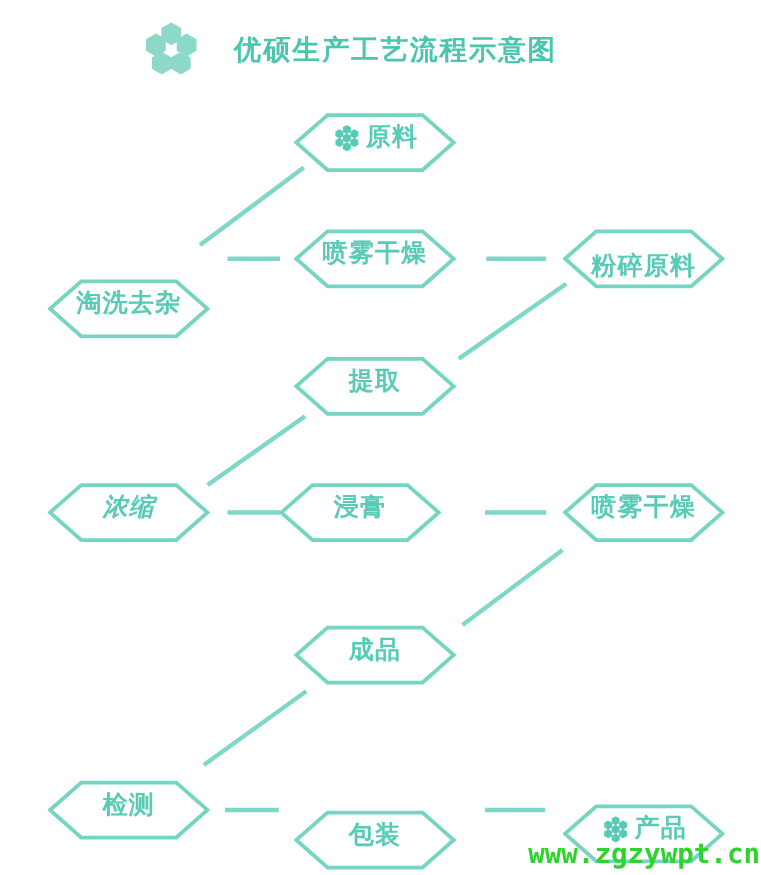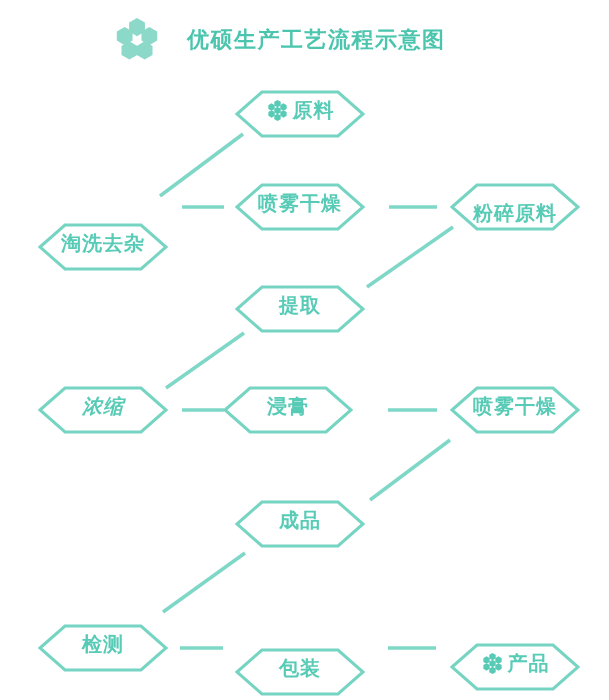--- a/index.html
+++ b/index.html
@@ -168,13 +168,14 @@
             <polygon points="76.0,49.0 89.8,57.0 89.8,73.0 76.0,81.0 62.1,73.0 62.1,57.0" fill="#57cbb6"></polygon>
             <polygon points="50.0,64.0 63.9,72.0 63.9,88.0 50.0,96.0 36.1,88.0 36.1,72.0" fill="#57cbb6"></polygon>
             <polygon points="24.0,49.0 37.9,57.0 37.9,73.0 24.0,81.0 10.2,73.0 10.2,57.0" fill="#57cbb6"></polygon>
             <polygon points="24.0,19.0 37.9,27.0 37.9,43.0 24.0,51.0 10.2,43.0 10.2,27.0" fill="#57cbb6"></polygon>
           </svg>
         </span>
         <span class="label">产品</span>
       </div>
     </div>
 
+  <div class="watermark">www.zgzywpt.cn</div>
 </div>
 
 </body></html>

